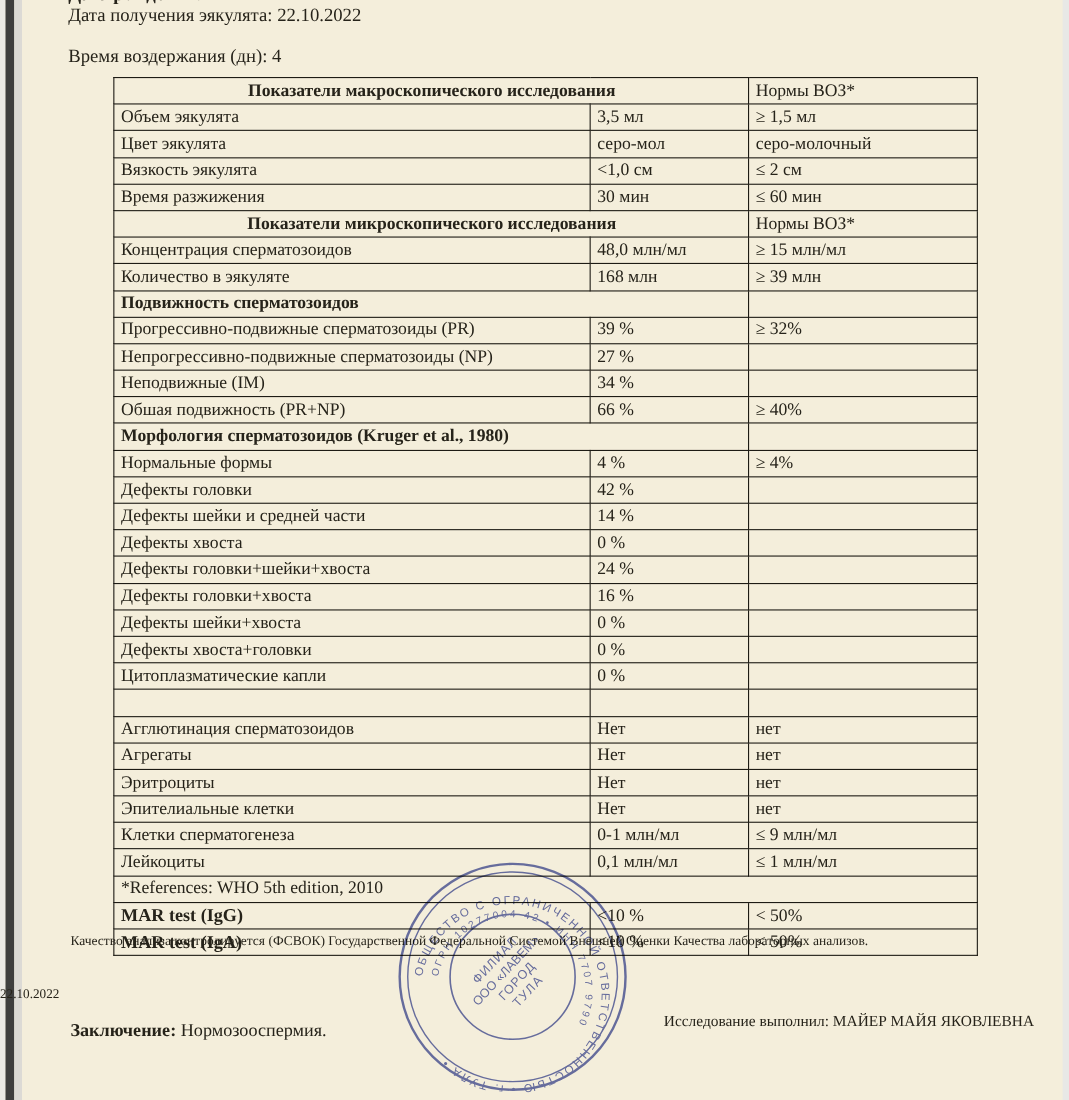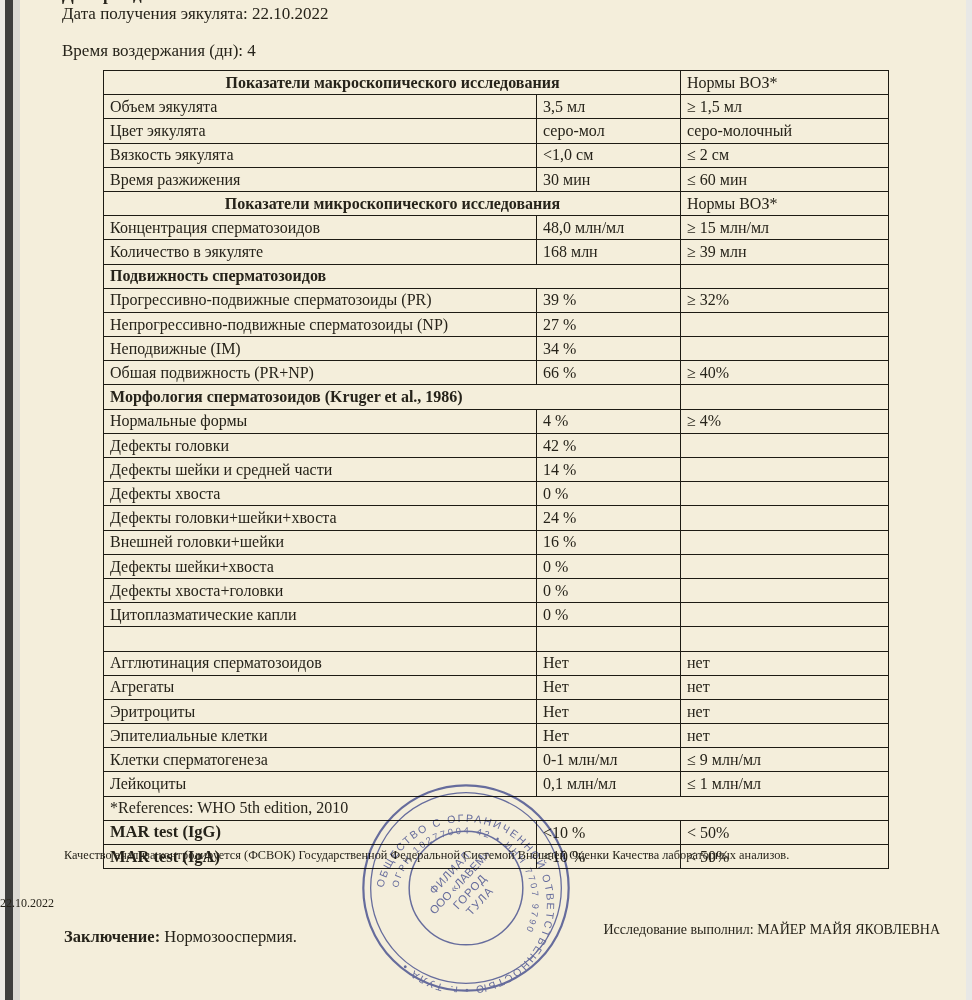--- a/index.html
+++ b/index.html
@@ -129,21 +129,21 @@
         <td class="c-name">Неподвижные (IM)</td>
         <td class="c-val">34 %</td>
         <td class="c-norm">&nbsp;</td>
       </tr>
       <tr>
         <td class="c-name">Обшая подвижность (PR+NP)</td>
         <td class="c-val">66 %</td>
         <td class="c-norm">≥ 40%</td>
       </tr>
       <tr>
-        <td colspan="2" class="c-sec">Морфология сперматозоидов (Kruger et al., 1986)</td>
+        <td colspan="2" class="c-sec">Морфология сперматозоидов (Kruger et al., 1980)</td>
         <td class="c-norm">&nbsp;</td>
       </tr>
       <tr>
         <td class="c-name">Нормальные формы</td>
         <td class="c-val">4 %</td>
         <td class="c-norm">≥ 4%</td>
       </tr>
       <tr>
         <td class="c-name">Дефекты головки</td>
         <td class="c-val">42 %</td>
@@ -158,21 +158,21 @@
         <td class="c-name">Дефекты хвоста</td>
         <td class="c-val">0 %</td>
         <td class="c-norm">&nbsp;</td>
       </tr>
       <tr>
         <td class="c-name">Дефекты головки+шейки+хвоста</td>
         <td class="c-val">24 %</td>
         <td class="c-norm">&nbsp;</td>
       </tr>
       <tr>
-        <td class="c-name">Внешней головки+шейки</td>
+        <td class="c-name">Дефекты головки+хвоста</td>
         <td class="c-val">16 %</td>
         <td class="c-norm">&nbsp;</td>
       </tr>
       <tr>
         <td class="c-name">Дефекты шейки+хвоста</td>
         <td class="c-val">0 %</td>
         <td class="c-norm">&nbsp;</td>
       </tr>
       <tr>
         <td class="c-name">Дефекты хвоста+головки</td>

